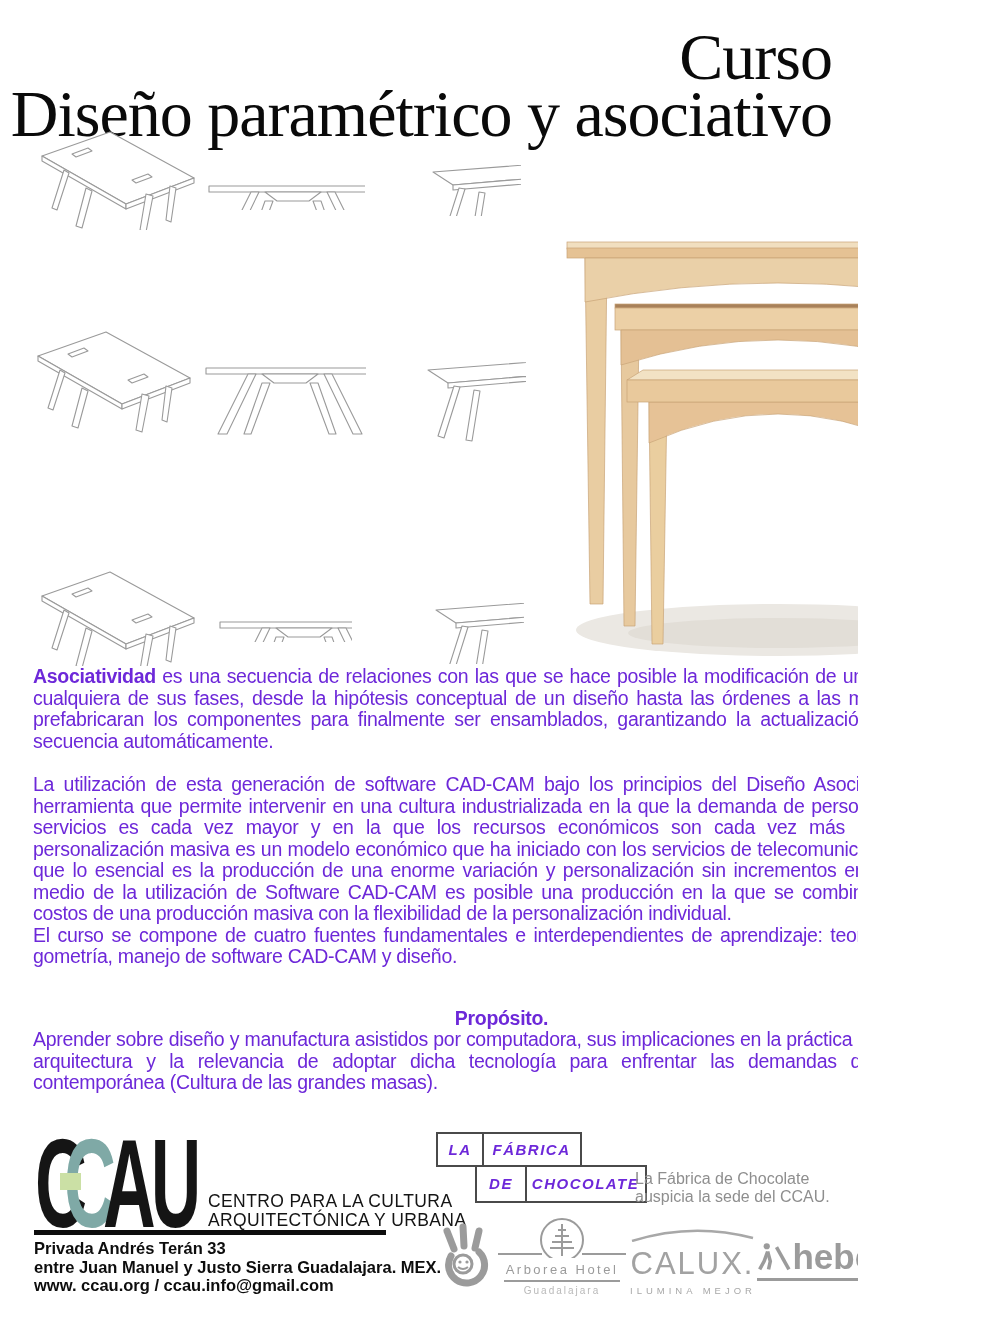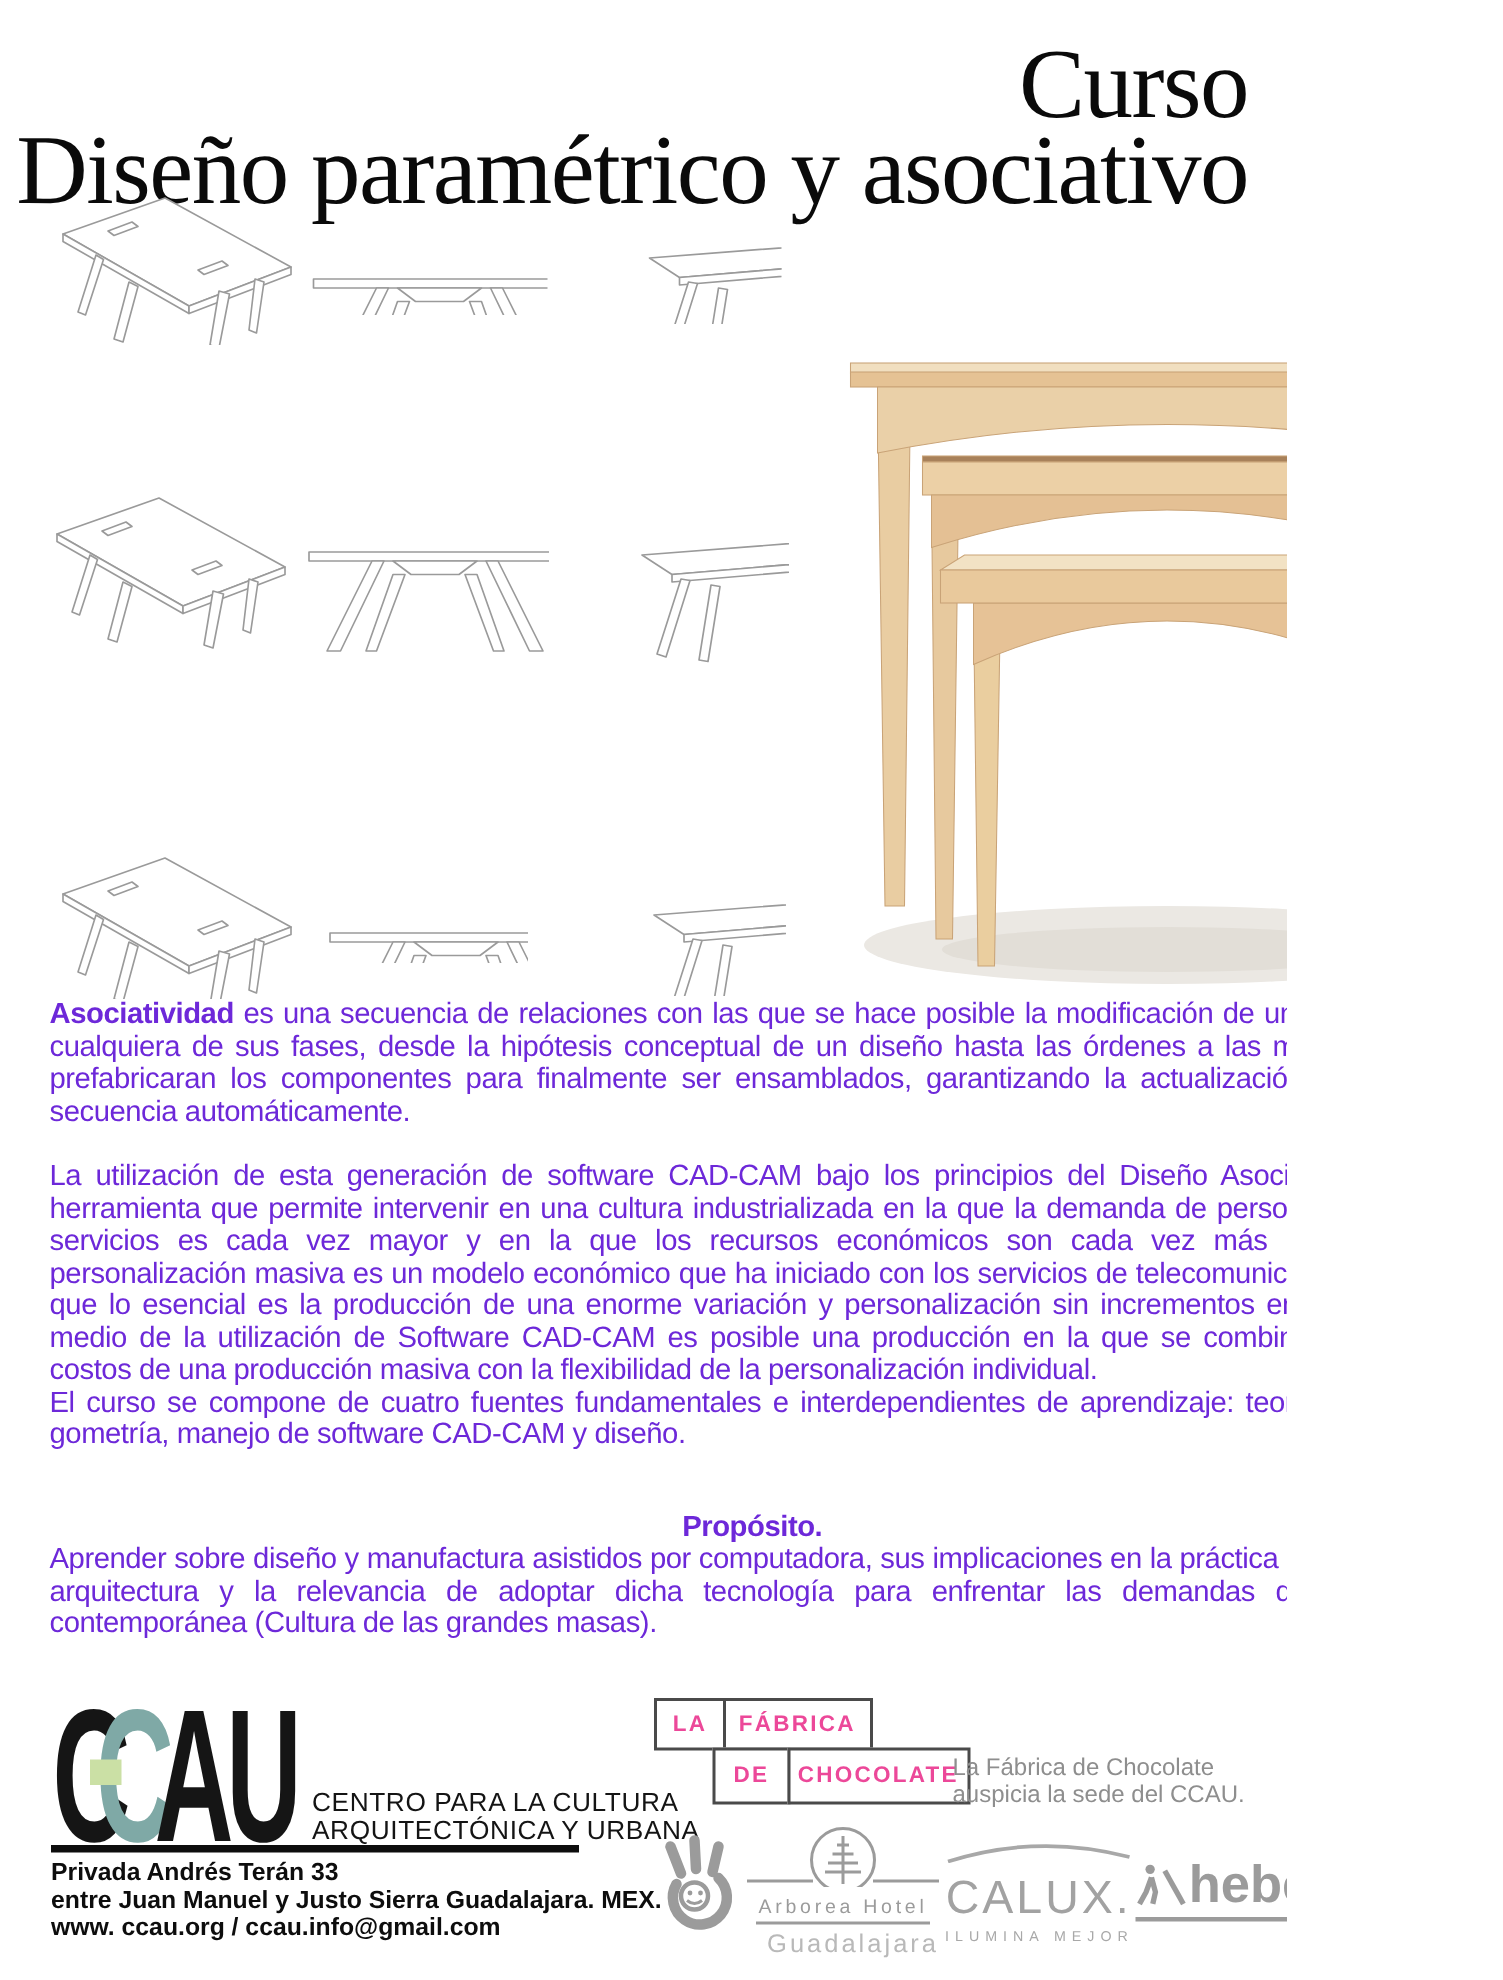--- a/index.html
+++ b/index.html
@@ -27,29 +27,29 @@
   .ccau{position:absolute;left:33px;top:1136px;}
   .ccau-tag{position:absolute;left:175px;top:56px;font-size:17.5px;line-height:19px;
             letter-spacing:0.4px;color:#141414;white-space:nowrap;}
   .ccau-bar{position:absolute;left:1px;top:94px;width:352px;height:5px;background:#0d0d0d;}
   .ccau-addr{position:absolute;left:1px;top:103px;font-size:16.5px;line-height:18.5px;
              font-weight:bold;color:#0d0d0d;white-space:nowrap;}
 
   
   .fab{position:absolute;left:436px;top:1132px;}
   .fab-row{display:flex;}
-  .fab-box{border:2.5px solid #4a4a4a;background:#fff;color:#ec4899;font-weight:bold;
-           font-size:15px;letter-spacing:1.5px;display:flex;align-items:center;justify-content:center;}
+  .fab-box{border:2.5px solid #4a4a4a;background:#fff;color:#6d28d9;font-weight:bold;
+           font-size:15px;letter-spacing:1.5px;display:flex;align-items:center;justify-content:center;font-style:italic;}
   .fab-caption{position:absolute;left:199px;top:38px;font-size:16px;line-height:18px;
                color:#8e8e8e;white-space:nowrap;}
 
   
   .spon{position:absolute;color:#9b9b9b;}
   .arb-name{font-size:13px;letter-spacing:2.5px;color:#9b9b9b;text-align:center;white-space:nowrap;}
-  .arb-city{font-size:17px;letter-spacing:2px;color:#b9b9b9;text-align:right;white-space:nowrap;}
+  .arb-city{font-size:10px;letter-spacing:2px;color:#b9b9b9;text-align:center;white-space:nowrap;}
   .calux-name{font-size:31px;letter-spacing:2px;color:#a2a2a2;font-weight:500;white-space:nowrap;}
   .calux-tag{font-size:9.5px;letter-spacing:4px;color:#a8a8a8;margin-top:3px;white-space:nowrap;}
   .hebel-name{font-size:35px;font-weight:bold;color:#9b9b9b;line-height:1;white-space:nowrap;}
   .hebel-reg{font-size:11px;vertical-align:18px;}
   .con-name{font-size:48px;font-weight:900;color:#9b9b9b;line-height:1;
             transform:scaleX(0.72);transform-origin:0 0;letter-spacing:-1px;}
 </style>
 </head>
 <body>
 

